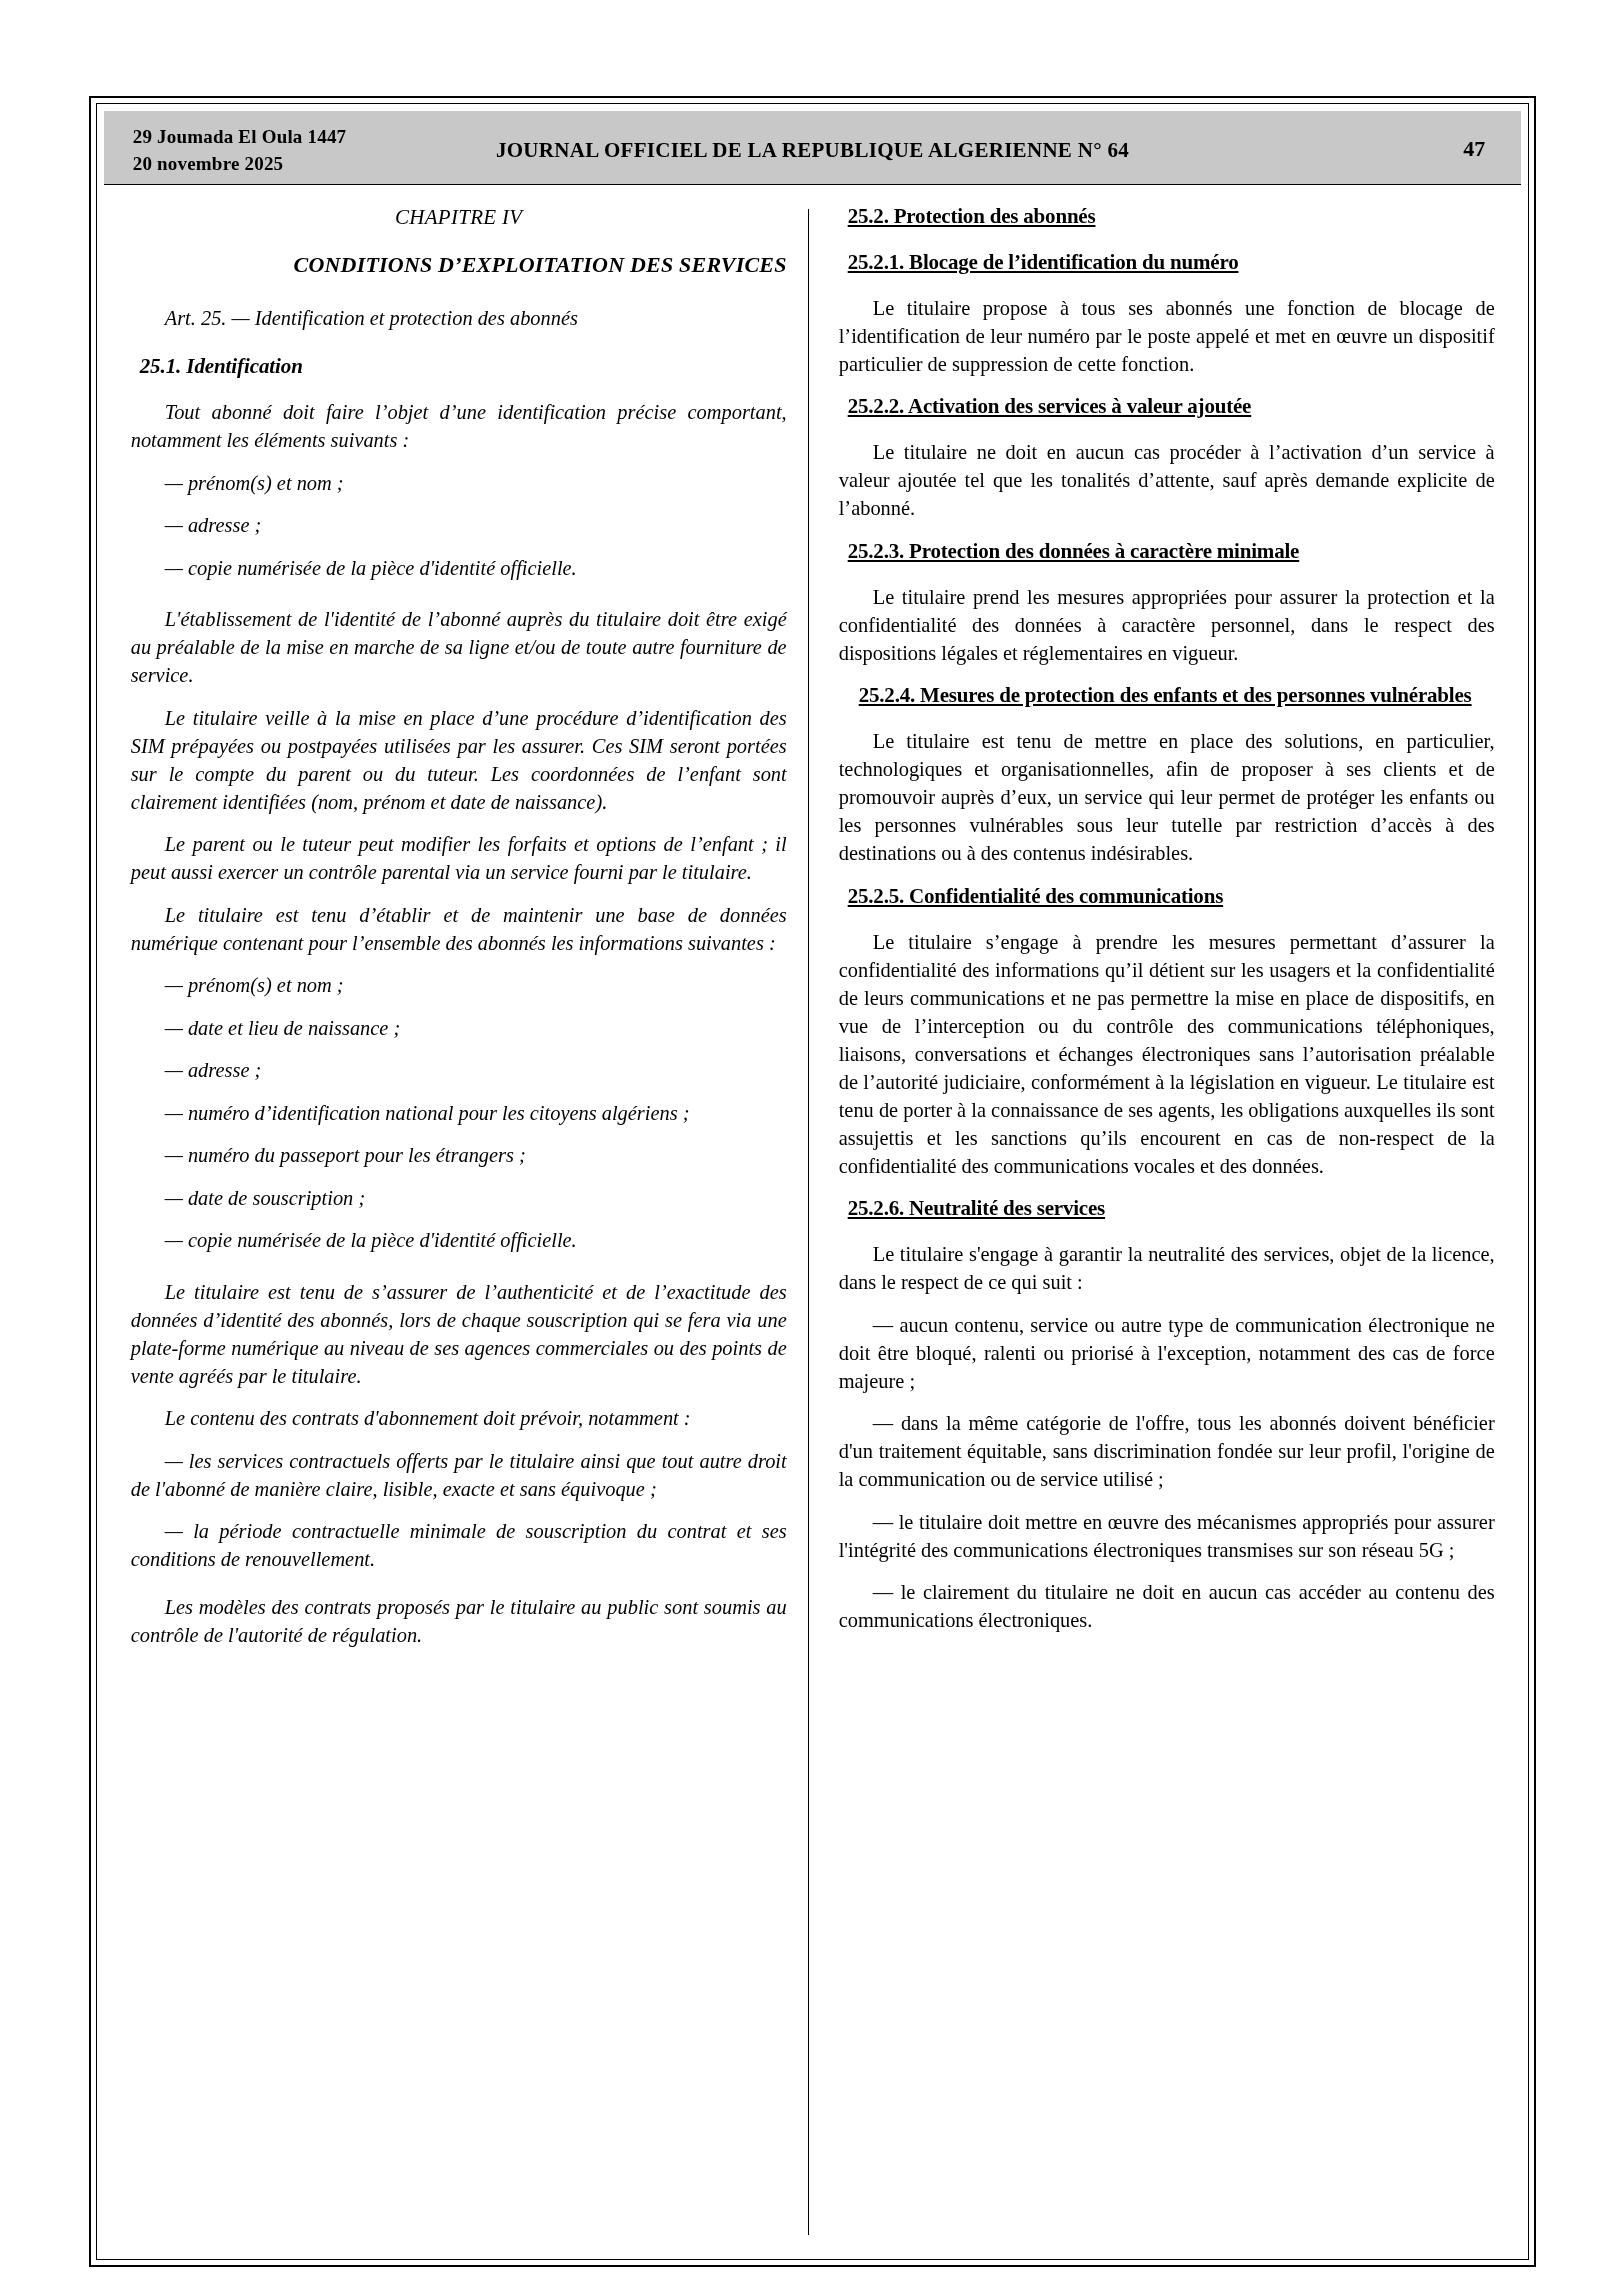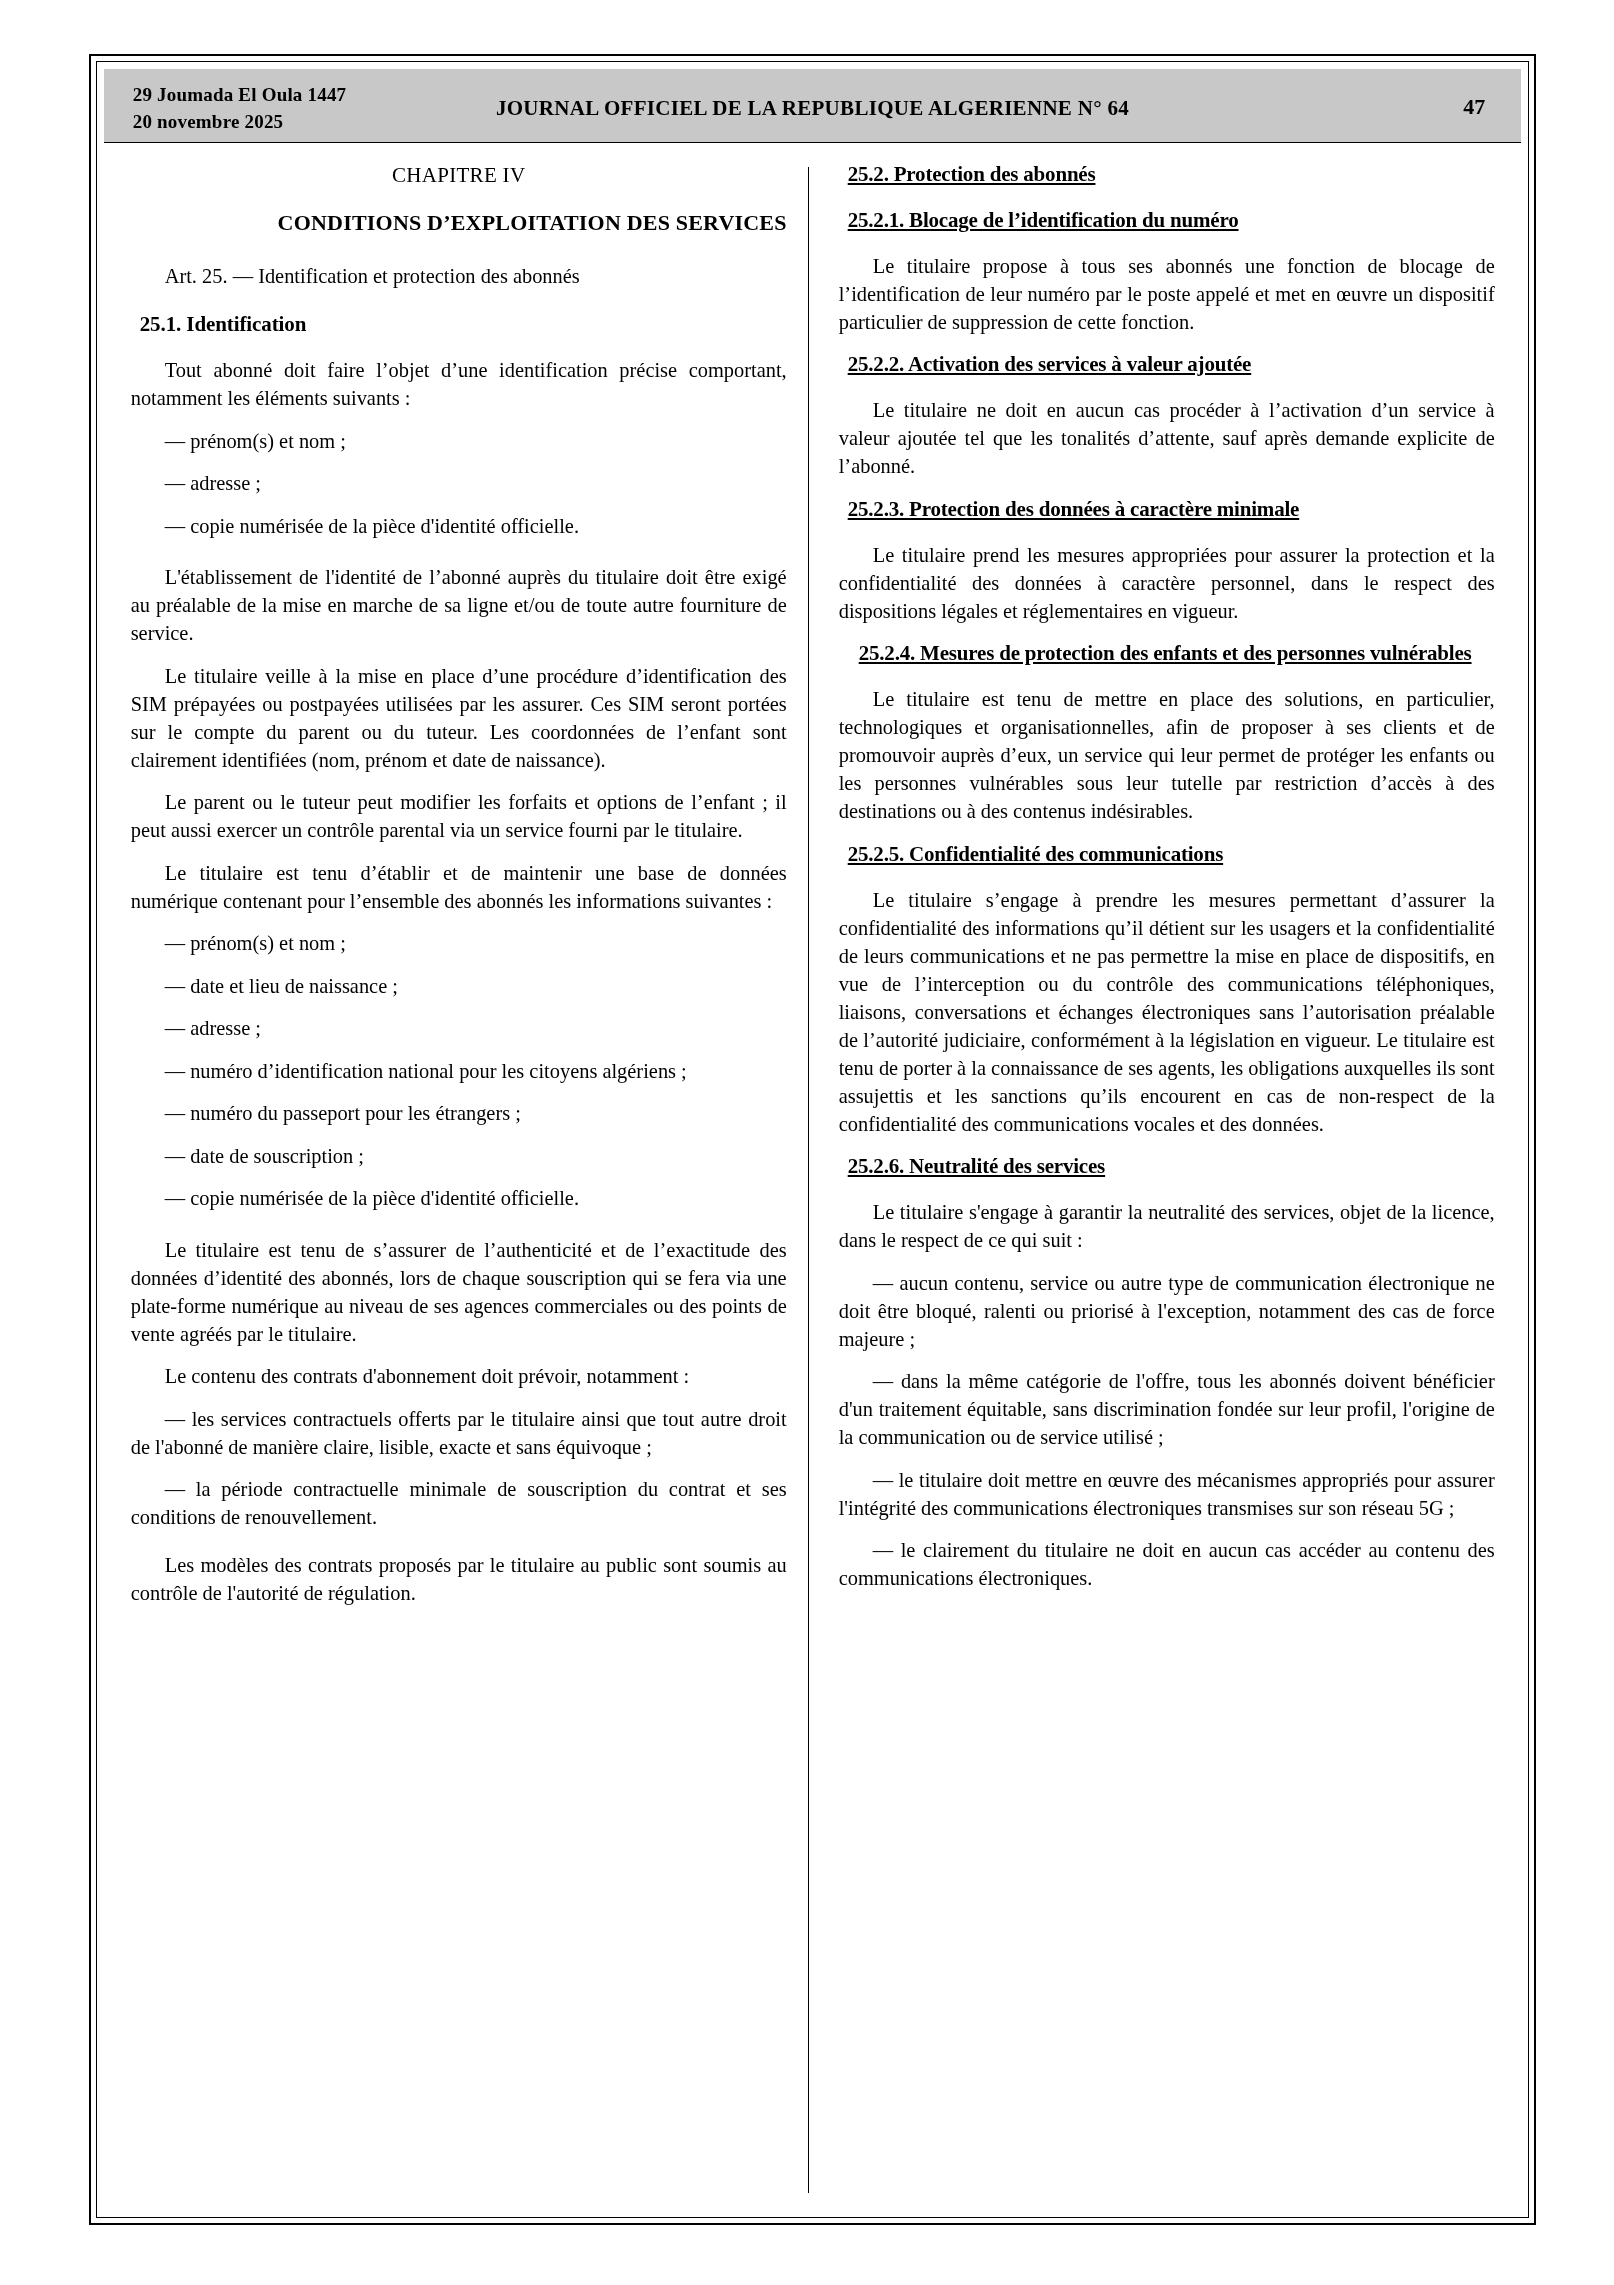--- a/index.html
+++ b/index.html
@@ -12,20 +12,21 @@
     height: 2285px;
     font-family: "Liberation Serif", serif;
     color: #000000;
   }
   .page {
     position: relative;
     width: 1615px;
     height: 1727px;
     background: #ffffff;
     box-sizing: border-box;
+    margin-top: 42px;
   }
   .frame-outer {
     position: absolute;
     left: 89px;
     top: 54px;
     width: 1447px;
     height: 2171px;
     border: 2.7px solid #000000;
     box-sizing: border-box;
   }
@@ -82,21 +83,21 @@
     left: 6.3px;
     top: 81px;
     right: 6.3px;
     bottom: 6.3px;
   }
   .col {
     position: absolute;
     top: 16.3px;
     width: 656px;
   }
-  .col-left { left: 27px; }
+  .col-left { left: 27px; font-style: italic; }
   .col-right { left: 735px; }
   .divider {
     position: absolute;
     left: 704px;
     top: 23.5px;
     width: 0.9px;
     height: 2026px;
     background: #000000;
   }
   p {

